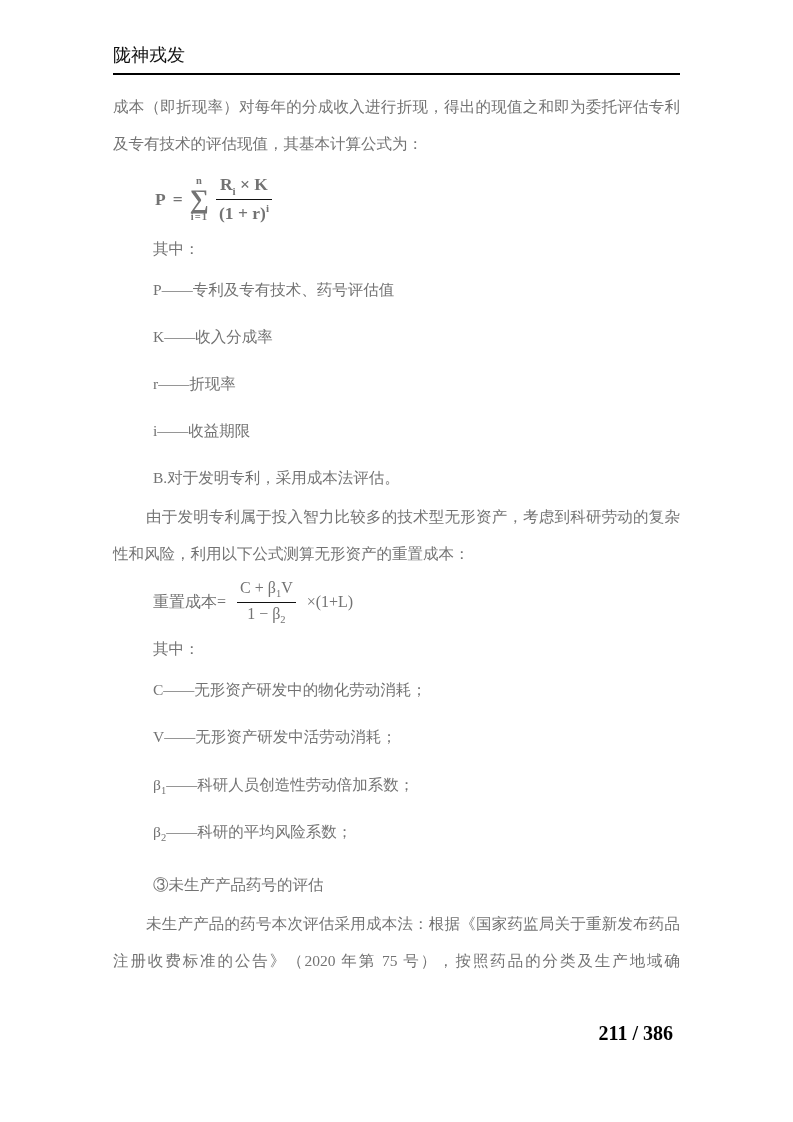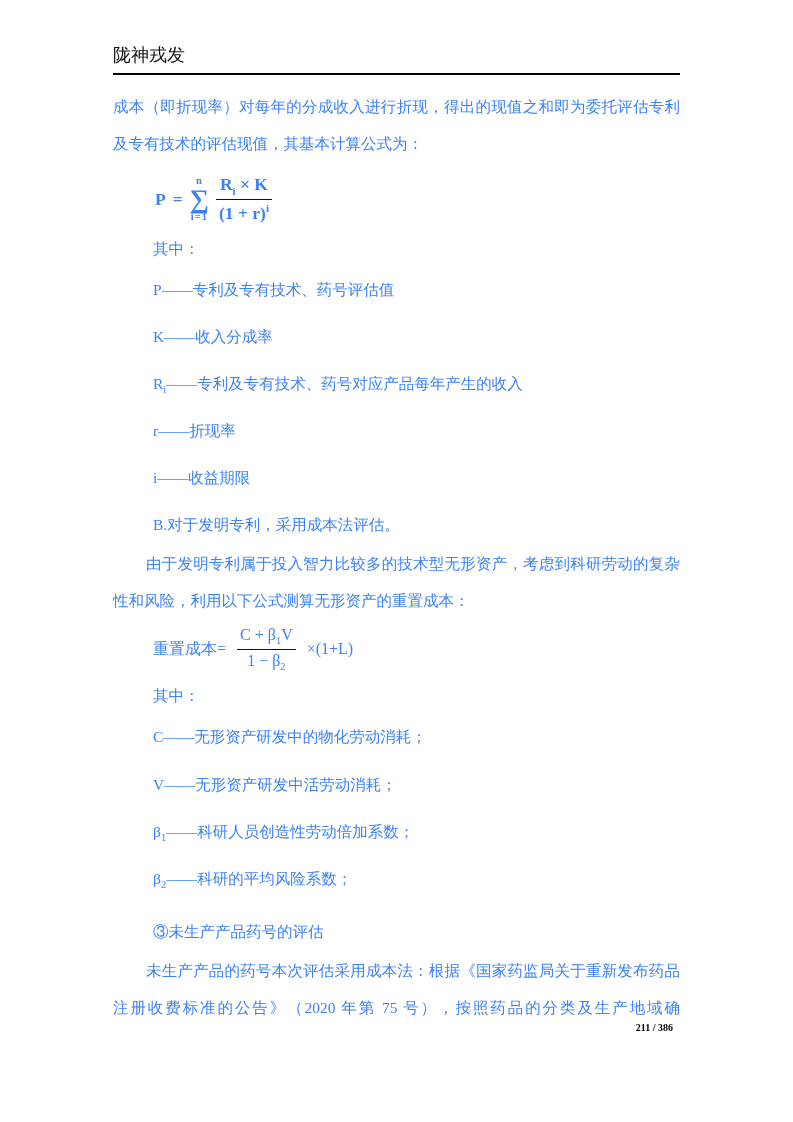--- a/index.html
+++ b/index.html
@@ -18,21 +18,21 @@
     position:absolute; left:113px; right:113px; top:46px;
     display:flex; justify-content:space-between; align-items:flex-end;
     font-size:18px; line-height:18px;
     padding-bottom:9px;
     border-bottom:2px solid #000;
   }
 
   
   .content {
     position:absolute; left:113px; top:88px; width:567px;
-    font-size:15.5px; color:#3b82f6;
+    font-size:15.5px; color:#737373;
   }
   .para { line-height:37px; text-align:justify; }
   .para.indent { text-indent:33px; }
   .para.full-last { text-align-last:justify; }
   .defline { line-height:41px; padding-left:40px; }
   .subhead { line-height:41px; padding-left:40px; margin-top:6px; }
   .defline sub { font-size:10.5px; }
 
   
   .formula1 {
@@ -53,21 +53,21 @@
     margin:4px 0 0 40px; height:52px;
     display:flex; align-items:center; gap:11px;
     font-size:16px;
   }
   .formula2 .frac .num { border-bottom:1.5px solid #111; padding:0 3px 2px; }
   .formula2 sub { font-size:10.5px; }
 
   
   .footer {
     position:absolute; top:1022px; right:120px;
-    font-size:10px; font-weight:bold; color:#000;
+    font-size:20px; font-weight:bold; color:#000;
   }
 </style>
 </head>
 <body>
 
 <div class="page">
 
   <div class="header">
     <span>陇神戎发</span>
   </div>
@@ -87,21 +87,20 @@
       <span class="frac">
         <span class="num"><span>R</span><sub>i</sub><span> × K</span></span>
         <span class="den"><span>(1 + r)</span><sup>i</sup></span>
       </span>
     </div>
 
     <p class="defline">其中：</p>
 
     <p class="defline"><span>P</span><sub></sub><span>——专利及专有技术、药号评估值</span></p>
     <p class="defline"><span>K</span><sub></sub><span>——收入分成率</span></p>
-    <p class="defline"><span>R</span><sub>i</sub><span>——专利及专有技术、药号对应产品每年产生的收入</span></p>
     <p class="defline"><span>r</span><sub></sub><span>——折现率</span></p>
     <p class="defline"><span>i</span><sub></sub><span>——收益期限</span></p>
 
     <p class="defline">B.对于发明专利，采用成本法评估。</p>
 
     <p class="para indent">由于发明专利属于投入智力比较多的技术型无形资产，考虑到科研劳动的复杂性和风险，利用以下公式测算无形资产的重置成本：</p>
 
     <div class="formula2">
       <span>重置成本=</span>
       <span class="frac">

